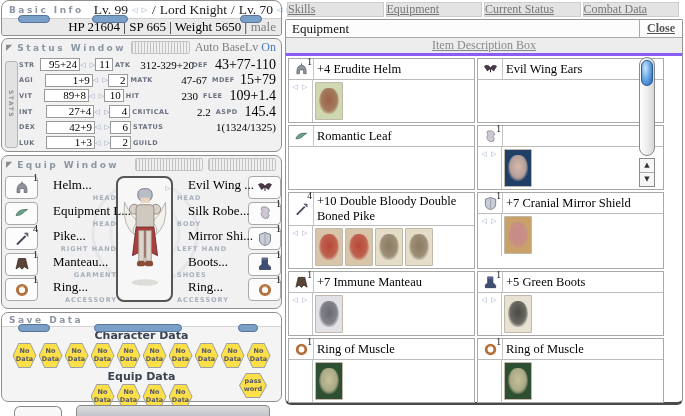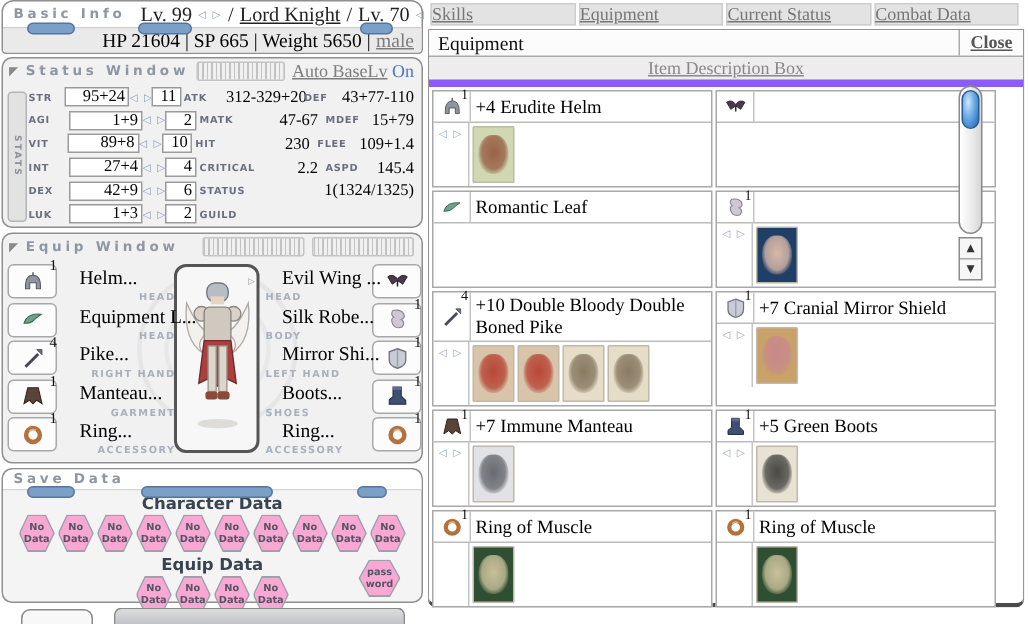--- a/index.html
+++ b/index.html
@@ -1,21 +1,21 @@
 <!DOCTYPE html>
 <html><head>
 <meta charset="utf-8">
 <style>
   html,body{margin:0;padding:0;background:#fff;}
   #screen{position:relative;width:685px;height:416px;background:#fff;overflow:hidden;
           font-family:"Liberation Sans",sans-serif;}
   .serif{font-family:"Liberation Serif",serif;}
   .pixel{font:bold 9px "DejaVu Sans",sans-serif;letter-spacing:2.5px;color:#8d96a2;white-space:nowrap;}
   .slbl{font:bold 6.5px "DejaVu Sans",sans-serif;color:#6a7080;letter-spacing:.5px;white-space:nowrap;}
-  .glink{color:#7d7d7d;text-decoration:underline;cursor:pointer;}
+  .glink{color:#7d7d7d;cursor:pointer;}
   u{text-decoration:underline;}
 
   .panel{position:absolute;left:1px;width:281px;background:#f1f1f1;border:1px solid #8f8f8f;
          border-radius:7px;box-sizing:border-box;}
 
   
   #p-basic{top:0;height:36px;background:#fff;border-radius:8px 8px 3px 3px;overflow:visible;}
   .bi-r1{height:17px;display:flex;align-items:center;padding-left:7px;}
   .bi-r1 .pixel{margin-right:8px;}
   .lvtxt{font-size:13.5px;color:#222;margin:0 2px;white-space:nowrap;}
@@ -44,21 +44,21 @@
   .srow{display:flex;align-items:center;height:15.6px;}
   .srow .lbl{width:27px;}
   .sbox{box-sizing:border-box;height:13px;background:#fff;border:1px solid #9a9a9a;
         font:11px "Liberation Serif",serif;text-align:right;padding:0 2px;line-height:11px;}
   .b1{width:49px;}
   .srow .spin{width:15px;text-align:center;margin:0;}
   .b2{width:21px;}
   .srow .l2{width:32px;padding-left:2px;}
   .srow .v2{width:47px;font-size:11px;text-align:right;white-space:nowrap;}
   .srow .l3{width:29px;margin-left:5px;}
-  .srow .v3{flex:1;font-size:11px;text-align:right;white-space:nowrap;padding-right:2px;}
+  .srow .v3{flex:1;font-size:14px;text-align:right;white-space:nowrap;padding-right:2px;}
   .srow.wide .v2{flex:1;padding-right:2px;}
 
   
   #p-equip{top:155px;height:154px;}
   #eq-body{position:absolute;left:0;top:17px;right:0;bottom:0;
     background:
       radial-gradient(circle at 143px 60px, transparent 50px, rgba(130,130,150,.10) 51px, rgba(130,130,150,.10) 53px, transparent 54px),
       radial-gradient(circle at 143px 60px, transparent 32px, rgba(130,130,150,.08) 33px, rgba(130,130,150,.08) 35px, transparent 36px);}
   .eq-entry{position:absolute;width:136px;height:25px;}
   .eq-entry.l{left:3px;}
@@ -84,42 +84,42 @@
   #p-save{top:312px;height:90px;background:#f4f4f4;}
   .save-head{height:13px;display:flex;align-items:center;padding-left:7px;background:#fff;
              border-radius:7px 7px 0 0;border-bottom:1px solid #d4d4d4;}
   #p-save .pill{top:11px;}
   .sd-body{position:absolute;left:2px;right:2px;top:14px;bottom:1px;}
   .sd-h{text-align:center;font:bold 11px "DejaVu Sans",sans-serif;color:#3a4450;margin-top:2px;}
   .hexrow{display:flex;justify-content:center;gap:2px;margin-top:1px;}
   .hex{position:relative;width:24px;height:25px;cursor:pointer;}
   .hex-o{position:absolute;inset:0;background:#9aa0a8;
          clip-path:polygon(25% 0,75% 0,100% 50%,75% 100%,25% 100%,0 50%);}
-  .hex-i{position:absolute;inset:1px;background:#f9a8d4;
+  .hex-i{position:absolute;inset:1px;background:#fde047;
          clip-path:polygon(25% 0,75% 0,100% 50%,75% 100%,25% 100%,0 50%);
          display:flex;align-items:center;justify-content:center;text-align:center;
          font:bold 6.5px "DejaVu Sans",sans-serif;color:#556;line-height:1.1;}
   .hex.pw{position:absolute;right:12px;bottom:2px;width:28px;}
 
   .pbtn{position:absolute;left:14px;top:406px;width:46px;height:10px;border:1px solid #888;
         border-bottom:none;border-radius:6px 6px 0 0;background:#f8f8f8;}
   .pbanner{position:absolute;left:76px;top:405px;width:192px;height:11px;border:1px solid #888;
         border-bottom:none;border-radius:5px 5px 0 0;background:linear-gradient(#dcdcdc,#bfc2c8);}
 
   
   .tabs{position:absolute;left:287px;top:2px;width:392px;display:flex;gap:2px;}
   .tab{flex:1;height:15px;background:#e3e3e3;border:1px solid #cdcdcd;box-sizing:border-box;
        text-align:left;font:12px "Liberation Serif",serif;color:#767676;line-height:13px;cursor:pointer;}
   #rpanel{position:absolute;left:285px;top:19px;width:398px;height:386px;background:#fff;
           border:1px solid #949494;border-bottom:3px solid #4a4a4a;border-radius:2px 2px 6px 6px;box-sizing:border-box;}
   .rp-head{height:17px;display:flex;align-items:center;border-bottom:1px solid #aaa;background:#fcfcfc;}
   .rp-title{font-size:13px;color:#111;padding-left:6px;}
   .rp-close{margin-left:auto;width:42px;height:100%;border-left:1px solid #aaa;display:flex;
             align-items:center;justify-content:center;font:bold 12px "Liberation Serif",serif;color:#555;cursor:pointer;}
-  .rp-desc{height:15px;background:#ededed;border-bottom:5px solid #8b5cf6;text-align:center;
+  .rp-desc{height:15px;background:#ededed;border-bottom:3px solid #8b5cf6;text-align:center;
            font:12px "Liberation Serif",serif;color:#888;line-height:15px;cursor:pointer;}
   .igrid{display:grid;grid-template-columns:1fr 1fr;gap:2px;padding:2px 18px 2px 2px;}
   .iblock{border:1px solid #a8a8a8;background:#fff;}
   .ihead{display:flex;align-items:center;border-bottom:1px solid #bcbcbc;min-height:20px;}
   .iicon{width:24px;align-self:stretch;border-right:1px solid #c4c4c4;display:flex;align-items:center;
          justify-content:center;position:relative;flex:none;cursor:pointer;}
   .iicon .icon{width:15px;height:15px;}
   .ibadge{position:absolute;top:-2px;right:1px;font-size:9.5px;color:#111;}
   .iname{font:12.5px "Liberation Serif",serif;padding:1px 2px 1px 3px;line-height:1.2;cursor:pointer;}
   .icards{display:flex;height:42px;}
@@ -523,20 +523,21 @@
             </span>
           </div>
         </div>
         <div class="iblock">
           <div class="ihead">
             <span class="iicon">
               <svg class="icon" viewBox="0 0 16 16">
                 <use href="#wing-icon"></use>
               </svg>
             </span>
+            <span class="iname serif">Evil Wing Ears</span>
           </div>
           <div class="icards">
             <span class="cardarea"></span>
           </div>
         </div>
         <div class="iblock">
           <div class="ihead">
             <span class="iicon">
               <svg class="icon" viewBox="0 0 16 16">
                 <use href="#leaf-icon"></use>

